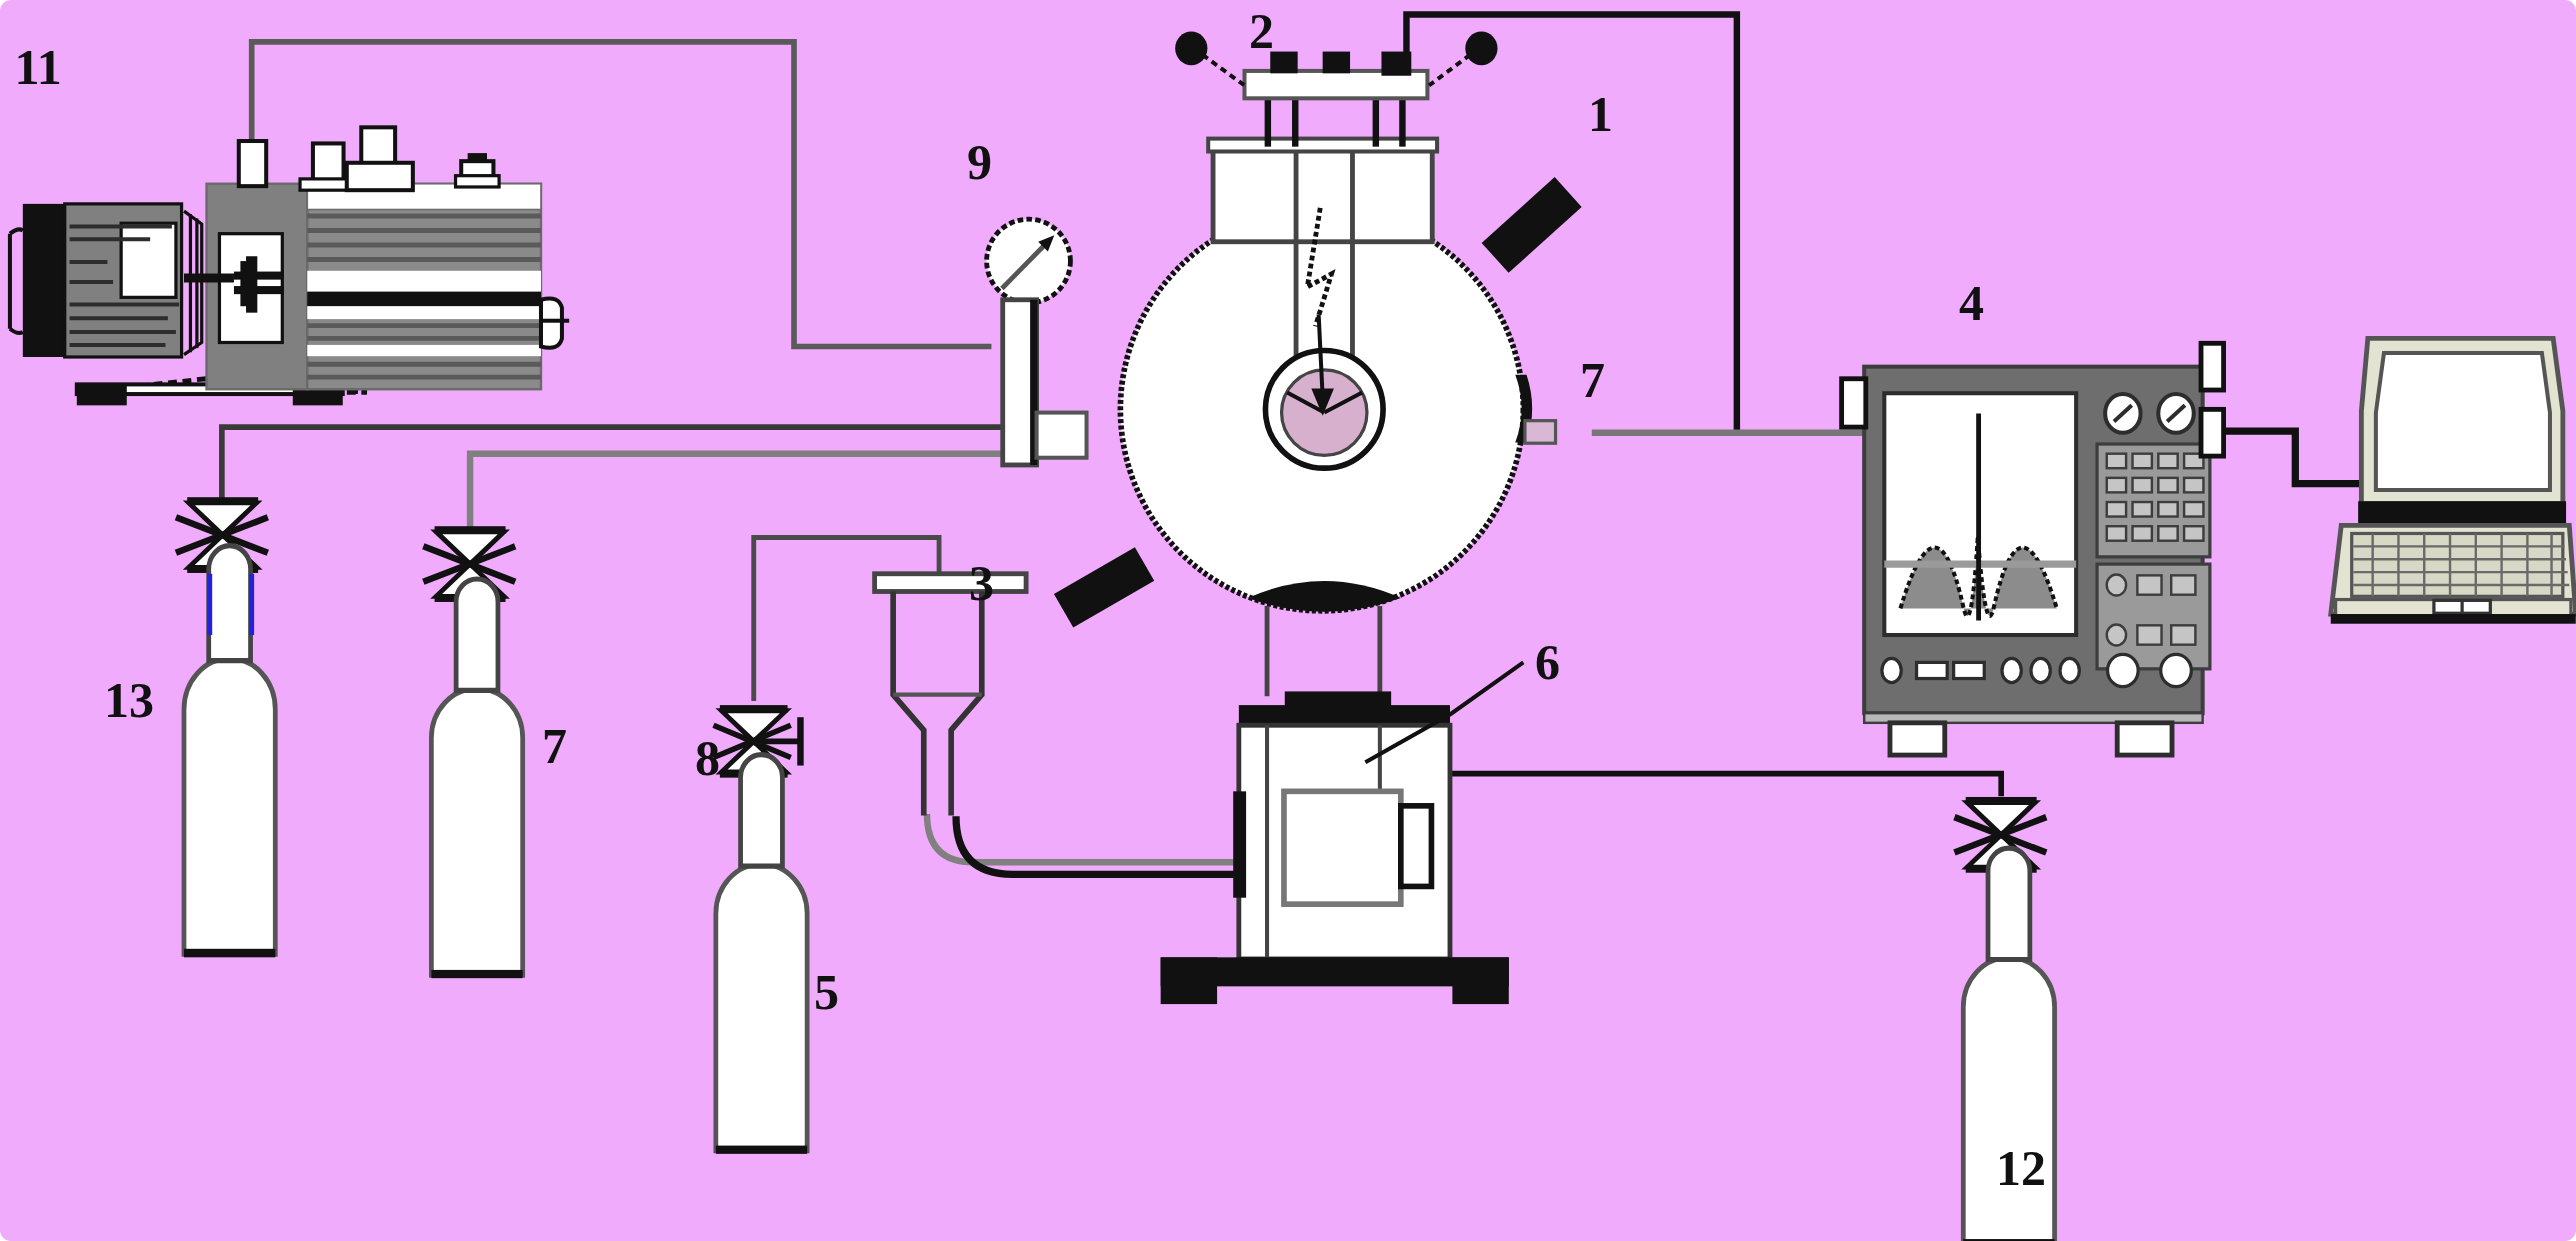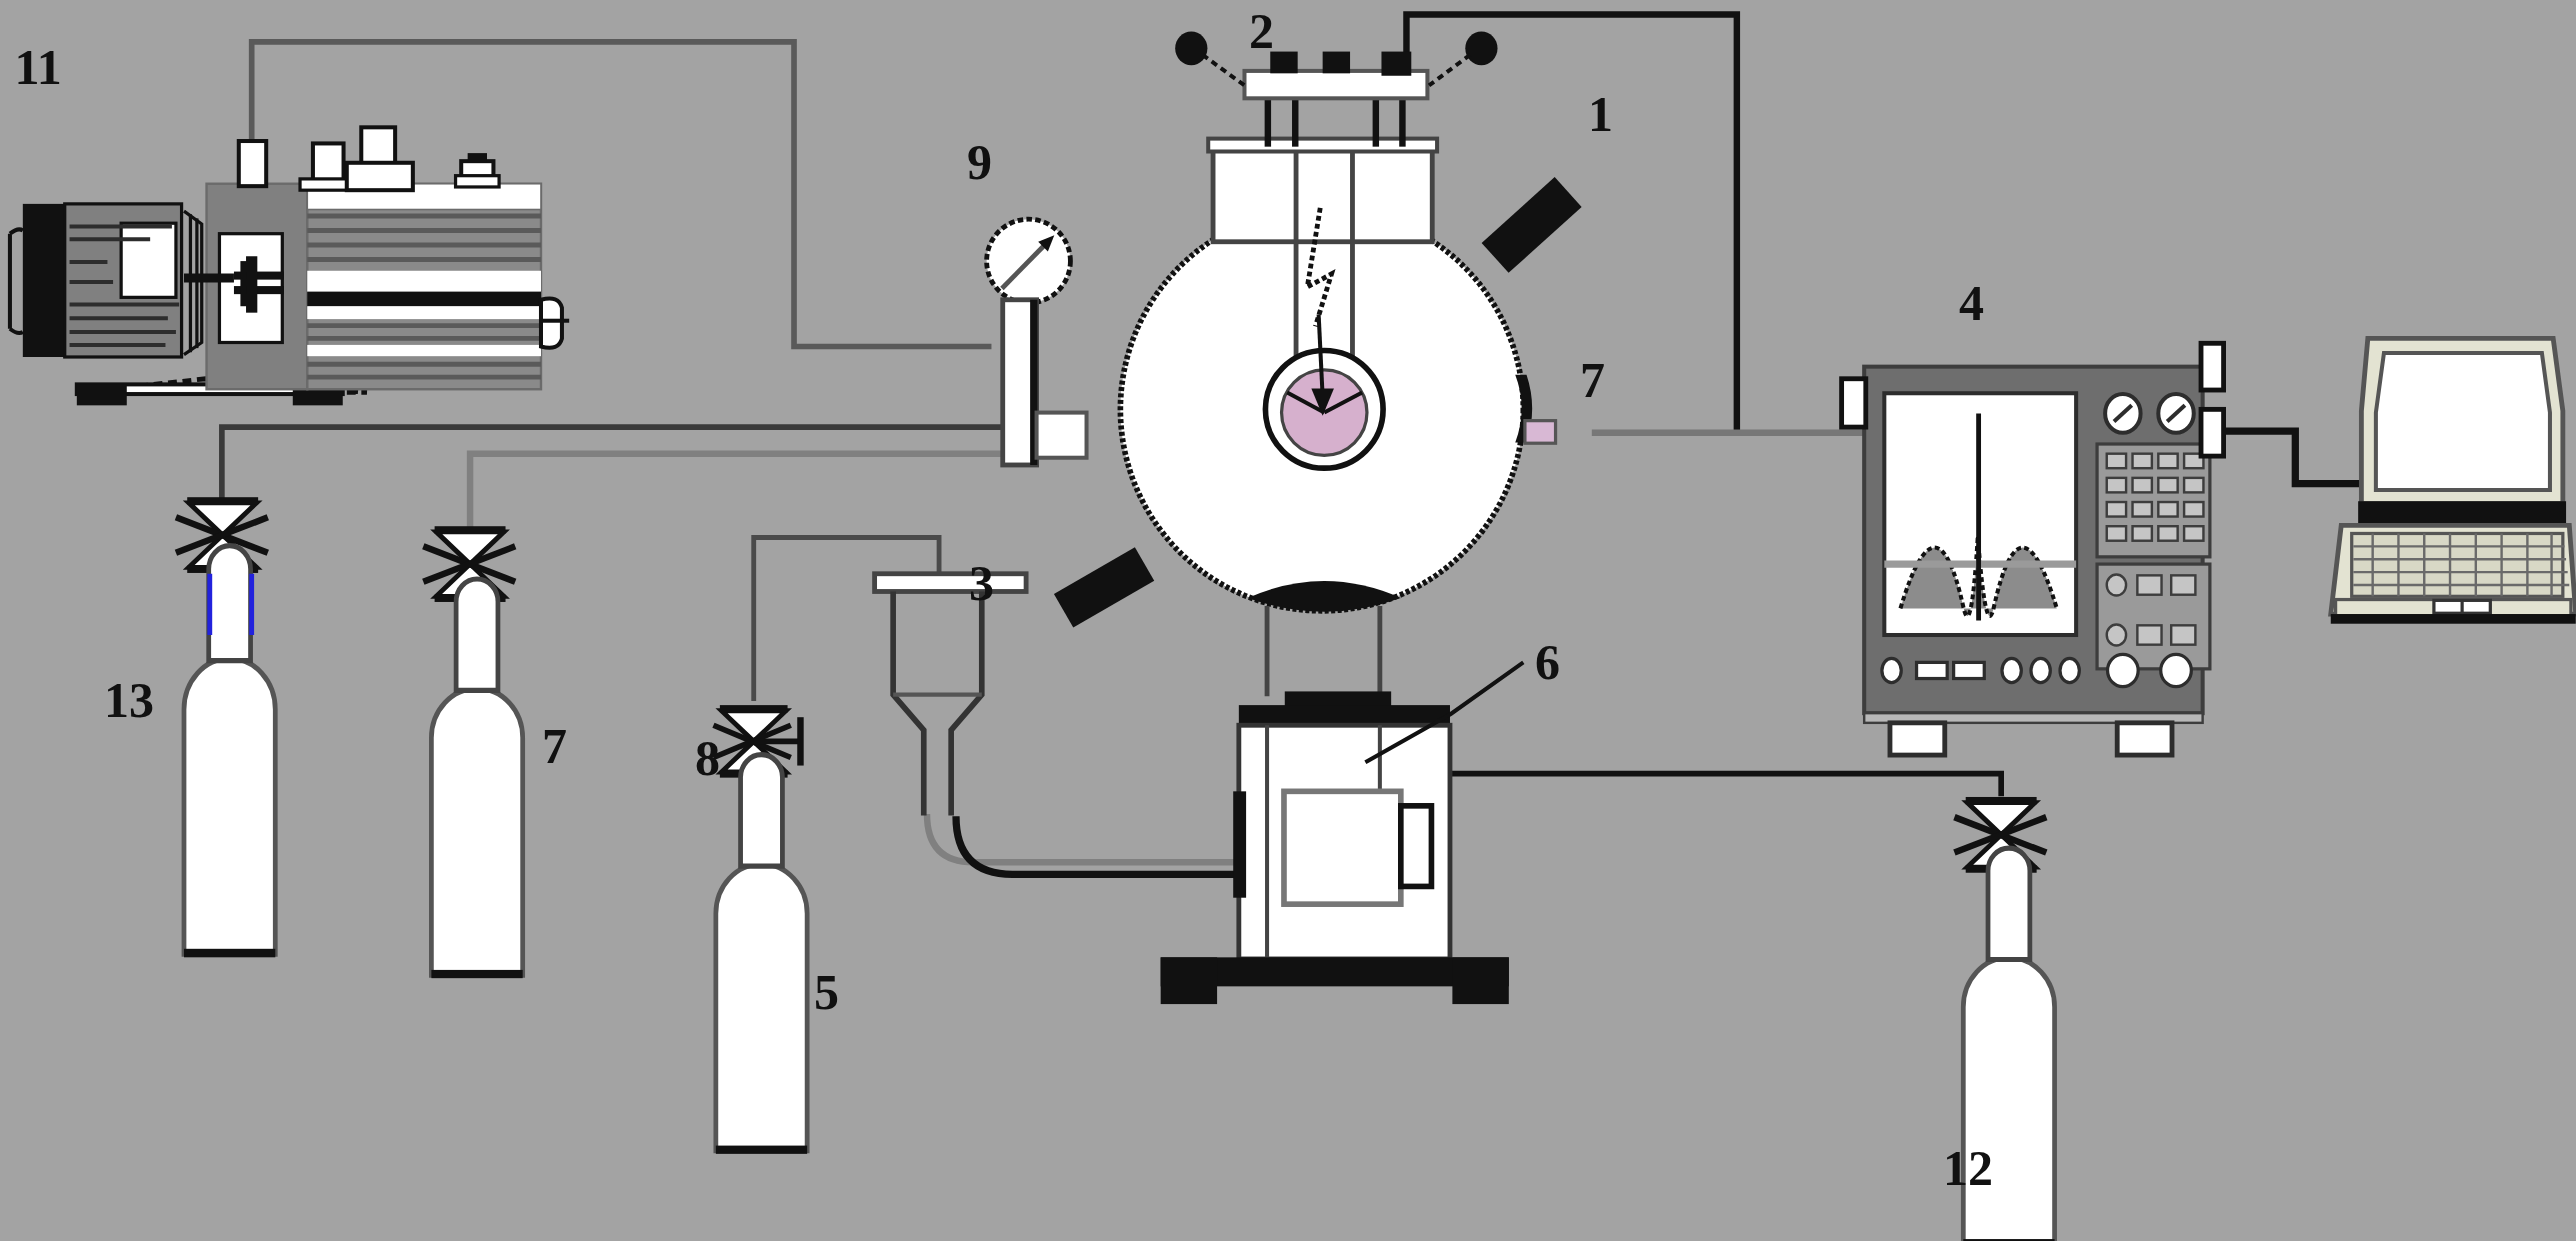--- a/index.html
+++ b/index.html
@@ -1,18 +1,18 @@
 <!DOCTYPE html>
 <html style="font-size:13px"><head>
 <meta charset="utf-8">
 <title>Experimental Setup Schematic</title>
 <style>
   html,body{margin:0;padding:0;background:#ffffff;}
   body{font-family:"Liberation Serif",serif;}
-  #stage{position:relative;width:2576px;height:1241px;background:#a3a3a3;overflow:hidden;}
+  #stage{position:relative;width:2576px;height:1241px;background:#f0abfc;overflow:hidden;border-radius:11px;}
   #stage svg{position:absolute;left:0;top:0;}
   .lbl{
     position:absolute;
     font-family:"Liberation Serif",serif;
     font-weight:bold;
     color:#111111;
     line-height:1;
     white-space:nowrap;
     user-select:none;
   }
@@ -393,16 +393,16 @@
 <div class="lbl" style="left:1249px;top:6.4px;    font-size:50px;">2</div>
 <div class="lbl" style="left:1588px;top:89px;  font-size:50px;">1</div>
 <div class="lbl" style="left:1580px;top:355px;  font-size:50px;">7</div>
 <div class="lbl" style="left:1959px;top:278px;  font-size:50px;">4</div>
 <div class="lbl" style="left:104px; top:675px;  font-size:50px;">13</div>
 <div class="lbl" style="left:542px; top:721px;  font-size:50px;">7</div>
 <div class="lbl" style="left:695px; top:733px;  font-size:50px;">8</div>
 <div class="lbl" style="left:969px;top:558px;  font-size:50px;">3</div>
 <div class="lbl" style="left:1535px;top:637px;  font-size:50px;">6</div>
 <div class="lbl" style="left:814px;top:967px; font-size:50px;">5</div>
-<div class="lbl" style="left:1943px;top:1143px; font-size:50px;">12</div>
+<div class="lbl" style="left:1996px;top:1143px; font-size:50px;">12</div>
 
 </div>
 
 
 </body></html>

